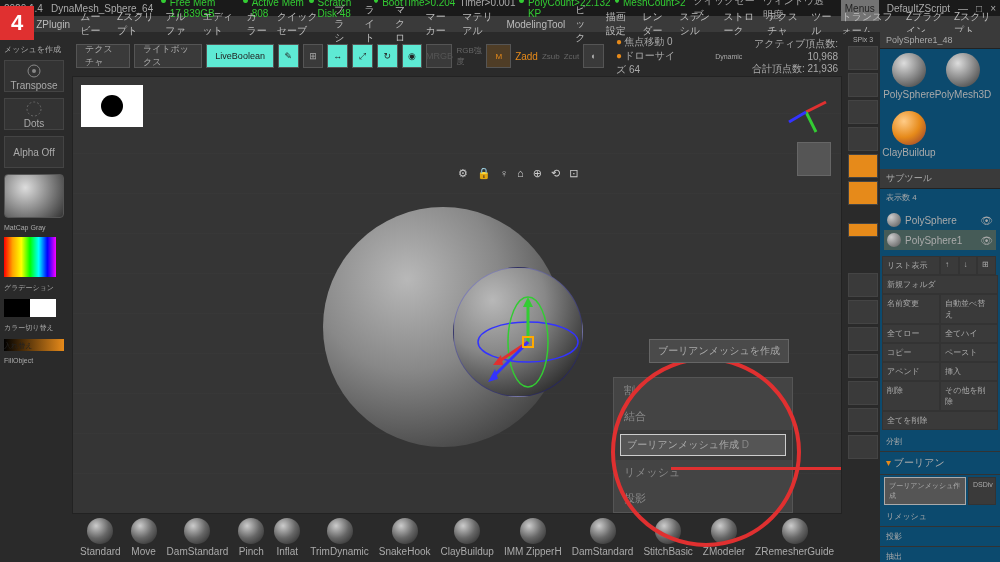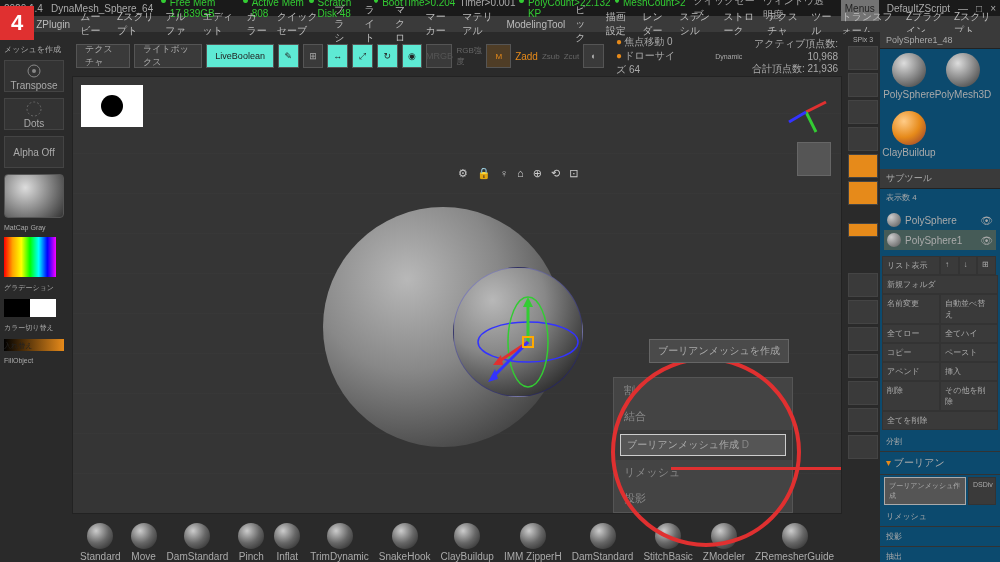--- a/index.html
+++ b/index.html
@@ -27,21 +27,21 @@
 .bigball{position:absolute;width:240px;height:240px;border-radius:50%;background:radial-gradient(circle at 35% 30%,#b8b8b8,#888 40%,#444 80%,#222);top:30px;left:0}
 .smallball{position:absolute;width:130px;height:130px;border-radius:50%;background:radial-gradient(circle at 30% 25%,#b8b8b8,#888 40%,#333 80%,#111);top:90px;left:130px;border:1px solid #00f3}
 .gizmo-icons{position:absolute;top:90px;left:385px;font-size:11px;color:#ccc;letter-spacing:3px}
 .popup{position:absolute;right:48px;top:300px;width:180px;background:#3a3a3a;border:1px solid #555;z-index:50}
 .popup .row{padding:5px 10px;border-bottom:1px solid #444;font-size:11px}
 .popup .row.tab{background:#444;color:#888}
 .popup .hl{margin:4px 6px;padding:3px 6px;border:1px solid #ccc;background:#555;font-size:10px}
 .redcircle{position:absolute;right:40px;top:280px;width:190px;height:190px;border:4px solid #e03030;border-radius:50%;z-index:51;pointer-events:none}
 .tooltip{position:absolute;right:52px;top:262px;background:#4a4a4a;padding:4px 8px;font-size:10px;border:1px solid #666;z-index:52}
 .redline{position:absolute;top:390px;right:0;width:170px;height:3px;background:#e03030;z-index:51}
-.brushbar{height:44px;display:flex;align-items:flex-end;gap:10px;padding:0 12px;background:#2a2a2a}
+.brushbar{height:44px;display:flex;align-items:flex-start;gap:10px;padding:0 12px;background:#2a2a2a}
 .brush{display:flex;flex-direction:column;align-items:center;font-size:7px;gap:2px}
 .brush .ball{width:26px;height:26px;border-radius:50%;background:radial-gradient(circle at 35% 30%,#ccc,#666,#222)}
 .rcol{width:34px;background:#2a2a2a;display:flex;flex-direction:column;gap:3px;padding:4px 2px}
 .rcol .b{height:24px;background:#3a3a3a;border:1px solid #444}
 .rcol .b.on{background:#e68a1a}
 .rightpanel{width:120px;background:#0c4a6e;display:flex;flex-direction:column;font-size:9px}
 .rp-brushes{display:flex;flex-wrap:wrap;padding:4px;gap:4px}
 .rp-brush{width:50px;height:54px;display:flex;flex-direction:column;align-items:center;font-size:7px;gap:2px}
 .rp-brush .ball{width:34px;height:34px;border-radius:50%;background:radial-gradient(circle at 35% 30%,#ddd,#888,#333)}
 .rp-brush.on .ball{background:radial-gradient(circle at 35% 30%,#fc8,#e68a1a,#833)}

